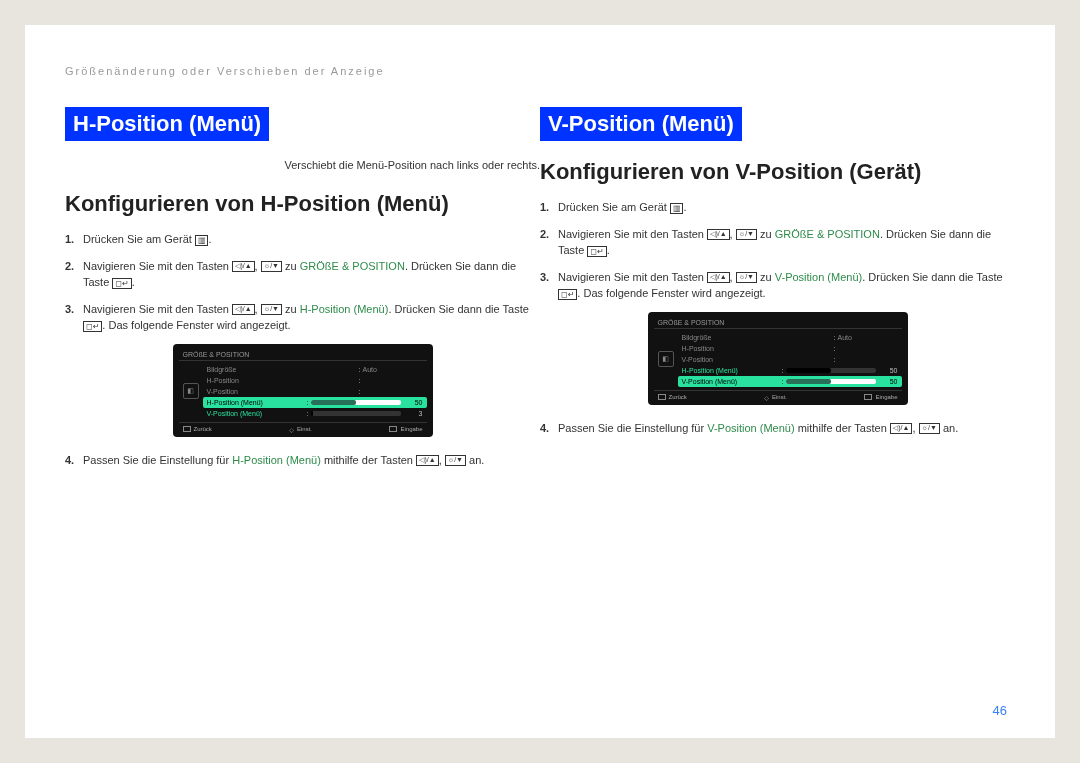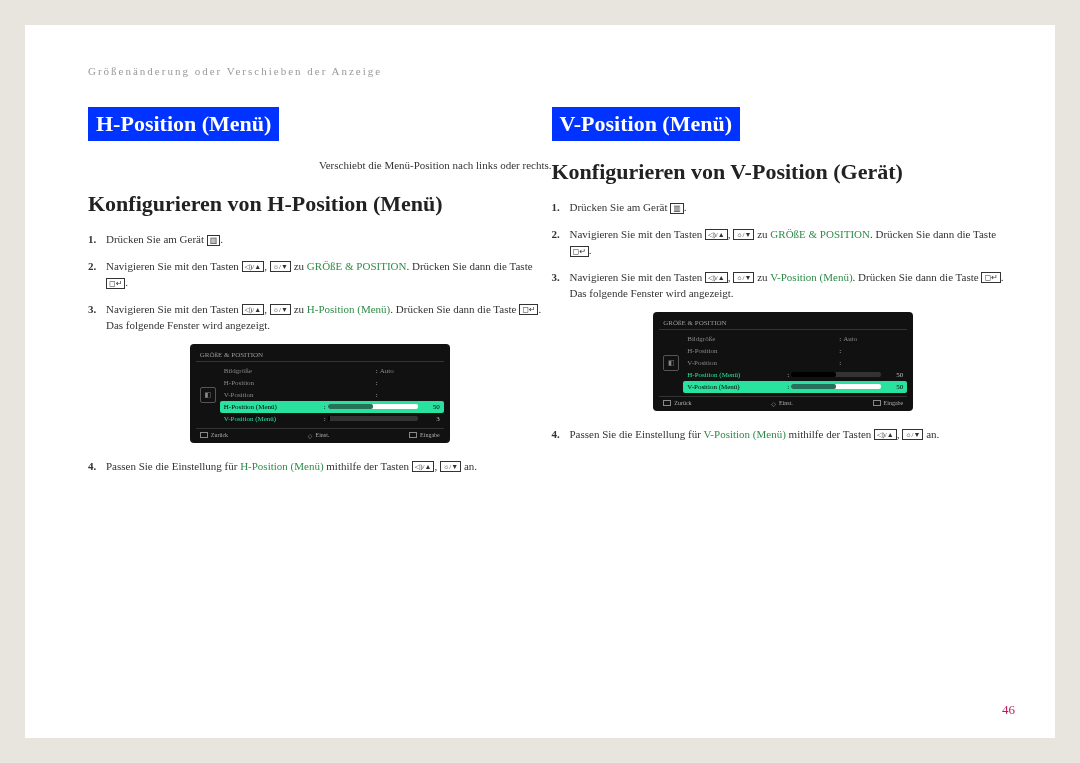--- a/index.html
+++ b/index.html
@@ -11,23 +11,22 @@
       background: #e8e5de;
       font-family: Arial, Helvetica, sans-serif;
       width: 1080px;
       height: 763px;
       padding: 25px;
     }
     .page {
       background: #fff;
       width: 100%;
       height: 100%;
-      padding: 40px 40px 25px 63px;
+      padding: 40px 40px 25px 40px;
       position: relative;
-      font-family: Liberation Serif, serif;
     }
     .chapter-header {
       color: #999;
       font-size: 11px;
       letter-spacing: 2px;
       margin-bottom: 30px;
     }
     .columns {
       display: flex;
     }
@@ -194,23 +193,23 @@
     }
     .osd-footer-icon {
       display: inline-block;
       width: 8px;
       height: 6px;
       border: 0.5px solid #888;
     }
     .page-num {
       position: absolute;
       bottom: 20px;
-      right: 40px;
+      right: 48px;
       font-size: 13px;
-      color: #be185d;
+      color: #3b82f6;
     }
     .nav-icon {
       display: inline-flex;
       align-items: center;
       border: 1px solid #333;
       padding: 0 2px;
       height: 11px;
       font-size: 7px;
       vertical-align: middle;
     }

